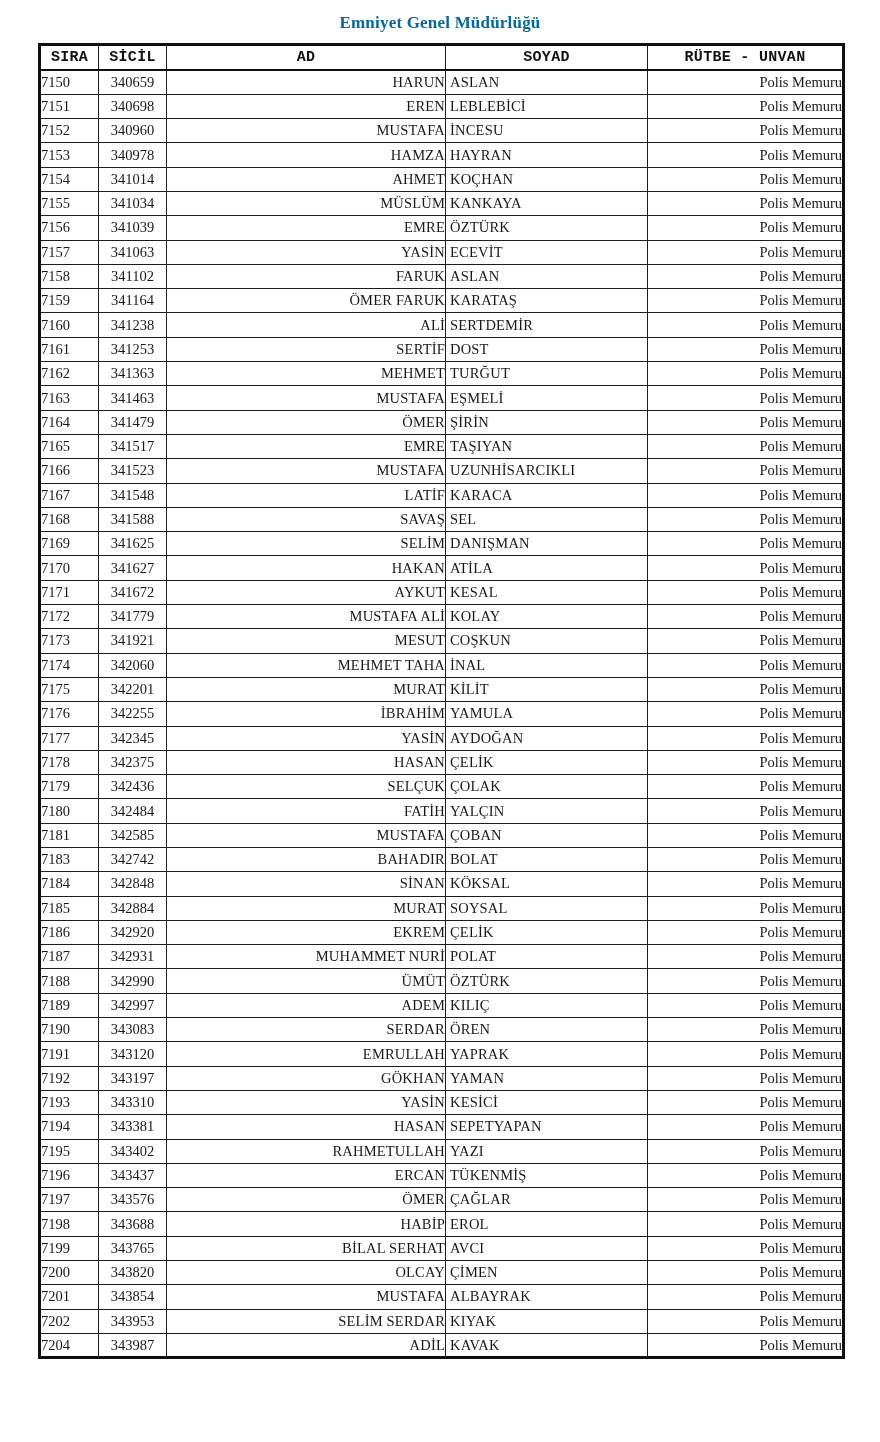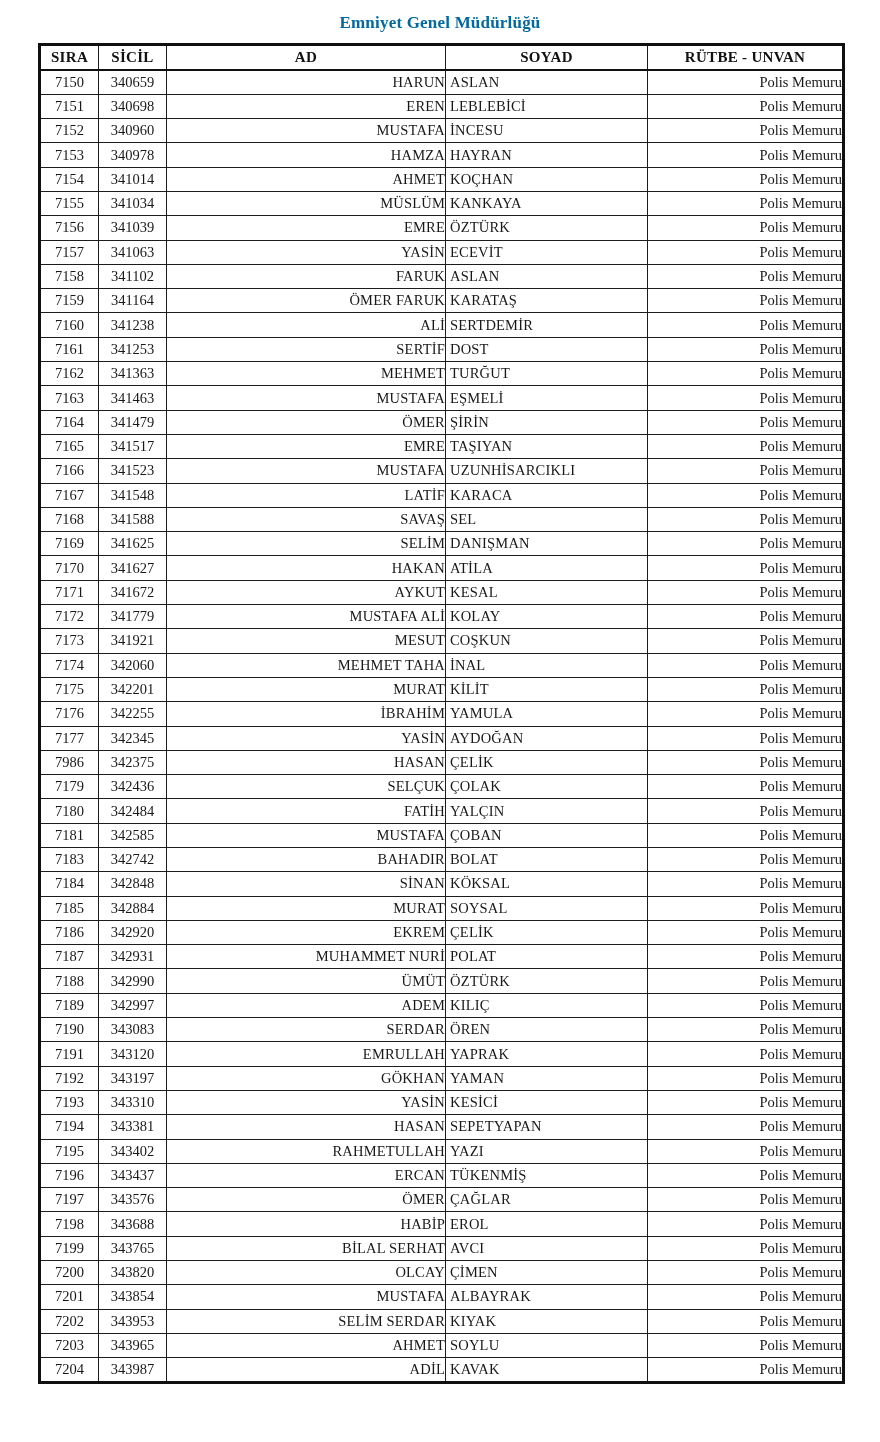--- a/index.html
+++ b/index.html
@@ -43,27 +43,28 @@
     padding: 0;
   }
   thead th {
     height: 23px;
     font-size: 15px;
     font-weight: bold;
     text-align: center;
     letter-spacing: 0.3px;
     border-bottom: 2px solid #101010;
     color: #111;
+    font-family: Liberation Mono, monospace;
   }
   tbody tr { height: 24.3px; }
   tbody td {
     font-size: 14.5px;
     color: #181818;
   }
-  td.c-sira  { text-align: center; }
+  td.c-sira  { }
   td.c-sicil { text-align: center; margin-left: 20px; }
   td.c-ad    { text-align: right; padding-left: 4px; letter-spacing: 0.2px; }
   td.c-soyad { text-align: left; padding-left: 4px; letter-spacing: 0.2px; }
   td.c-rutbe { text-align: right; padding-left: 5px; margin-left: 34px; }
 </style>
 </head>
 <body>
 
 <div class="page">
   <h1 class="page-title">Emniyet Genel Müdürlüğü</h1>
@@ -276,21 +277,21 @@
     <td class="c-rutbe">Polis Memuru</td>
   </tr>
         <tr>
     <td class="c-sira">7177</td>
     <td class="c-sicil">342345</td>
     <td class="c-ad">YASİN</td>
     <td class="c-soyad">AYDOĞAN</td>
     <td class="c-rutbe">Polis Memuru</td>
   </tr>
         <tr>
-    <td class="c-sira">7986</td>
+    <td class="c-sira">7178</td>
     <td class="c-sicil">342375</td>
     <td class="c-ad">HASAN</td>
     <td class="c-soyad">ÇELİK</td>
     <td class="c-rutbe">Polis Memuru</td>
   </tr>
         <tr>
     <td class="c-sira">7179</td>
     <td class="c-sicil">342436</td>
     <td class="c-ad">SELÇUK</td>
     <td class="c-soyad">ÇOLAK</td>
@@ -441,27 +442,20 @@
     <td class="c-sicil">343854</td>
     <td class="c-ad">MUSTAFA</td>
     <td class="c-soyad">ALBAYRAK</td>
     <td class="c-rutbe">Polis Memuru</td>
   </tr>
         <tr>
     <td class="c-sira">7202</td>
     <td class="c-sicil">343953</td>
     <td class="c-ad">SELİM SERDAR</td>
     <td class="c-soyad">KIYAK</td>
-    <td class="c-rutbe">Polis Memuru</td>
-  </tr>
-        <tr>
-    <td class="c-sira">7203</td>
-    <td class="c-sicil">343965</td>
-    <td class="c-ad">AHMET</td>
-    <td class="c-soyad">SOYLU</td>
     <td class="c-rutbe">Polis Memuru</td>
   </tr>
         <tr>
     <td class="c-sira">7204</td>
     <td class="c-sicil">343987</td>
     <td class="c-ad">ADİL</td>
     <td class="c-soyad">KAVAK</td>
     <td class="c-rutbe">Polis Memuru</td>
   </tr>
       </tbody>

